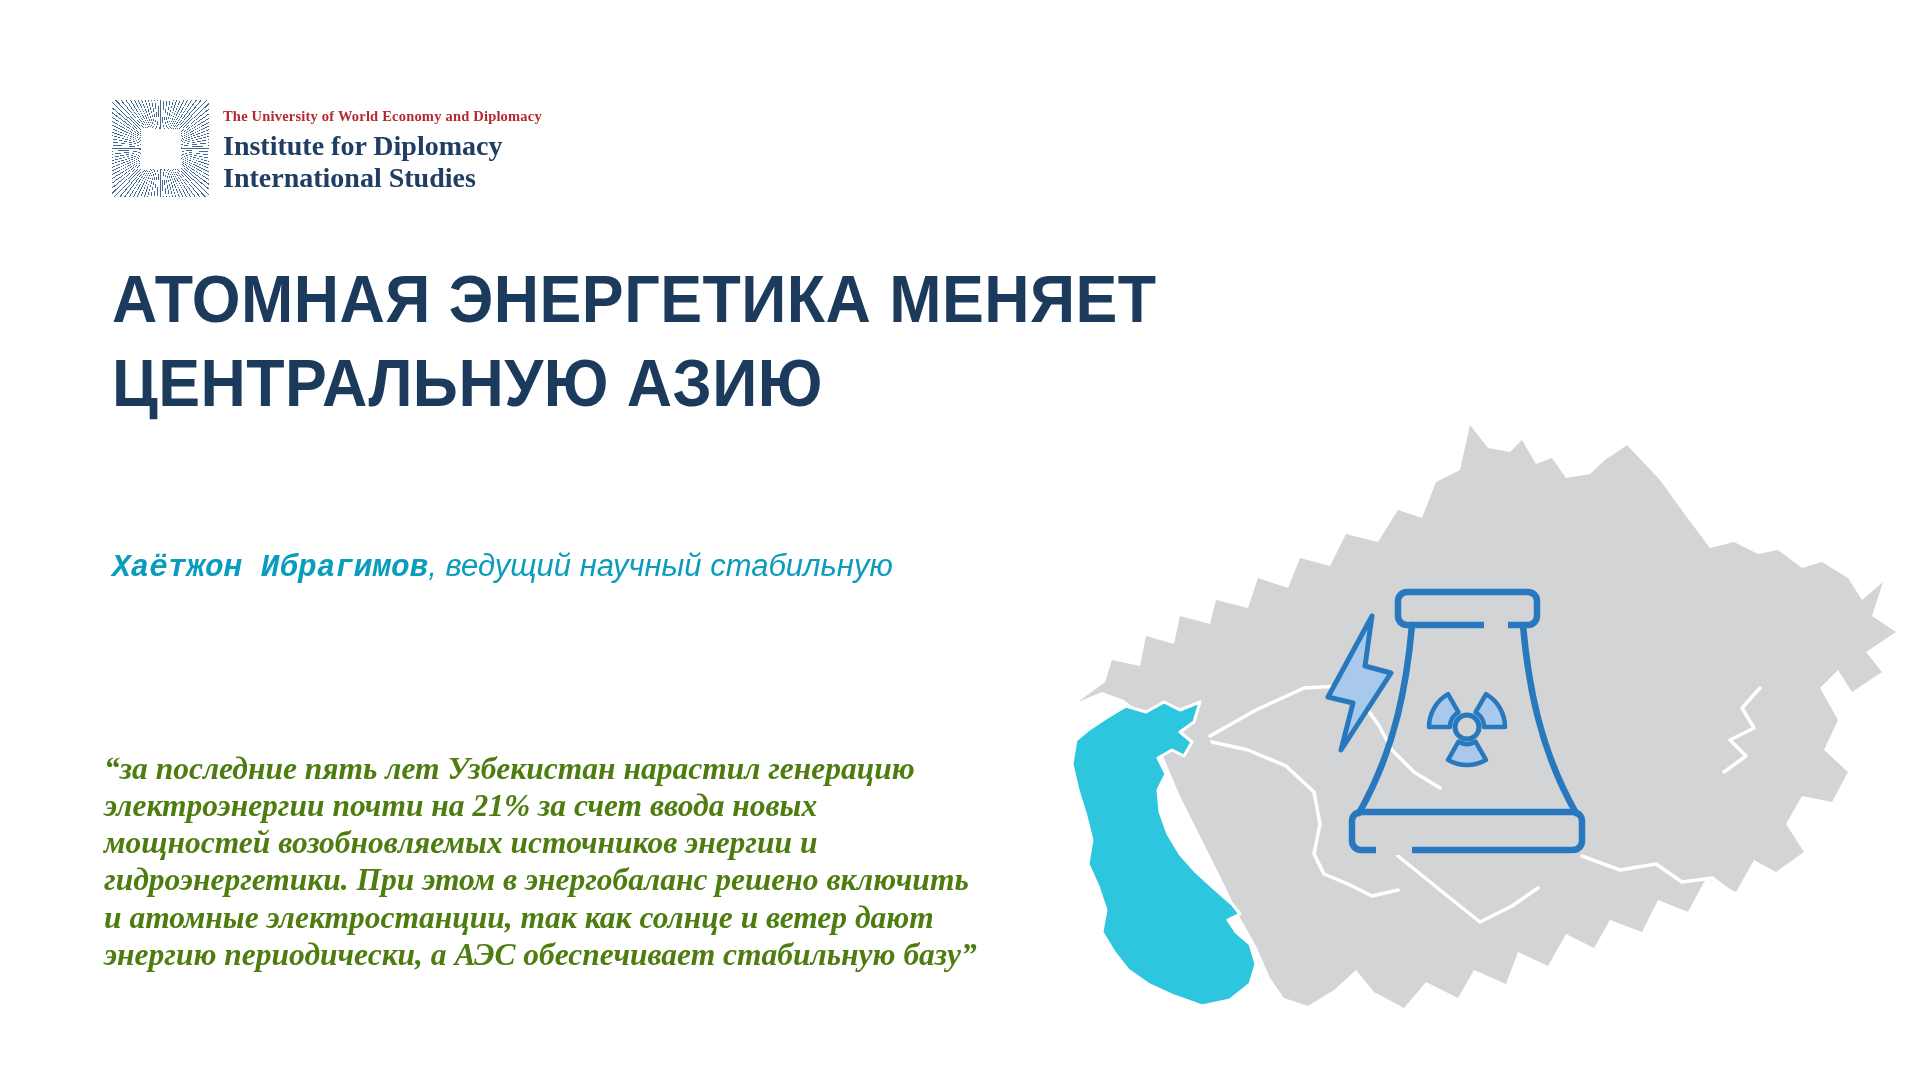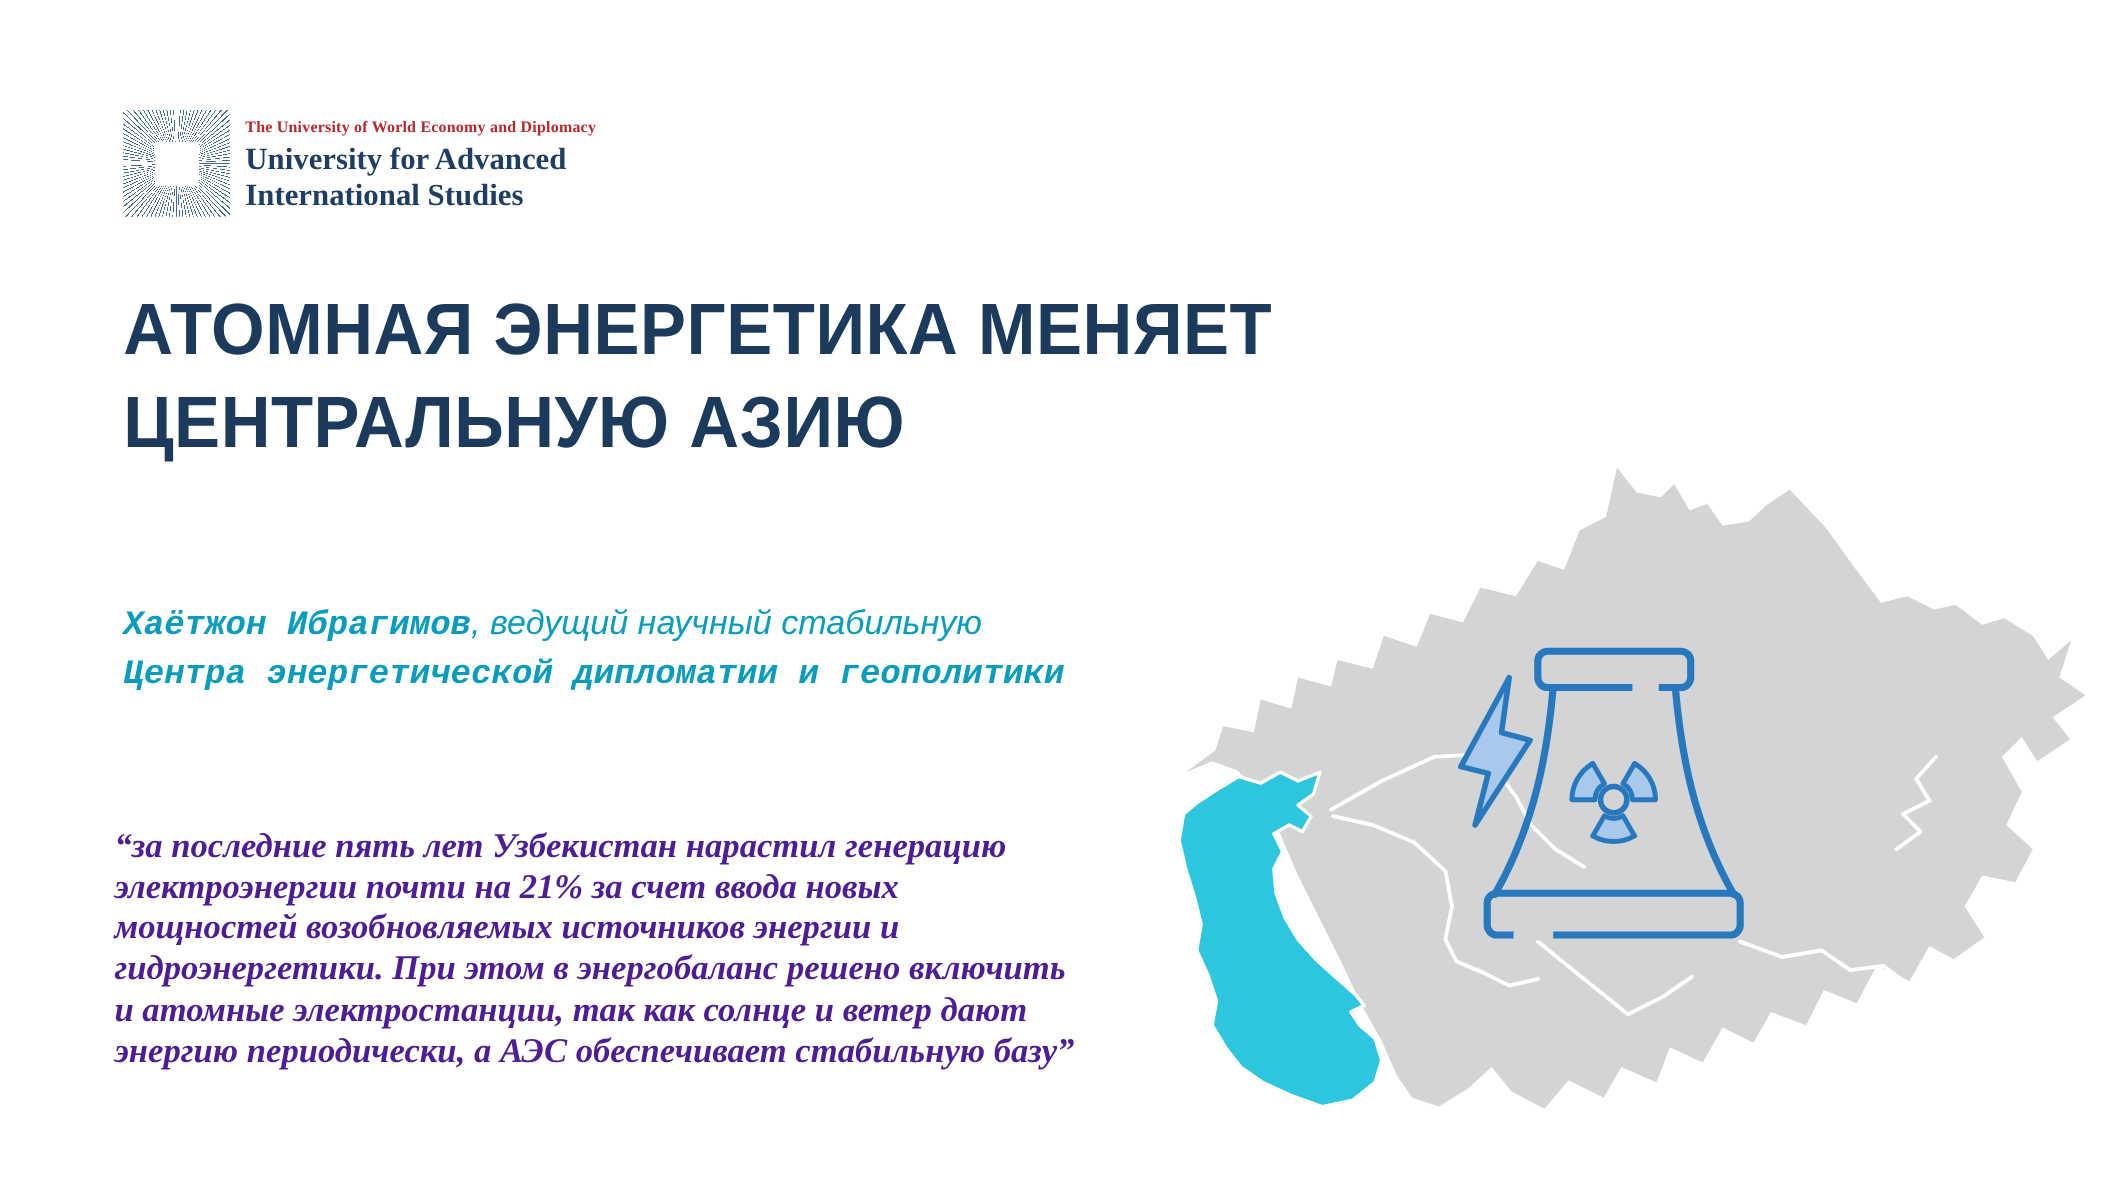--- a/index.html
+++ b/index.html
@@ -28,48 +28,47 @@
                 transform:scaleX(0.95); transform-origin:left top; }
 
   
   .author { position:absolute; left:112px; top:544px; font-size:31px; font-style:italic;
             color:#0a9cbd; line-height:1.44; }
   .author .bold { font-weight:bold;font-family:Liberation Mono, monospace; }
 
   
   .quote { position:absolute; left:104px; top:750px; width:1060px;
            font-family:"Liberation Serif", serif; font-style:italic; font-weight:bold;
-           font-size:31.5px; color:#4c1d95; line-height:1.18; white-space:pre-line; }
+           font-size:31.5px; color:#4d7c0f; line-height:1.18; white-space:pre-line; }
 
   
   .map-wrap { position:absolute; left:1060px; top:420px; width:845px; height:600px; }
   .map-wrap svg { display:block; width:845px; height:600px; }
 </style>
 </head>
 <body>
 
 <div class="stage">
 
   <div class="logo-wrap">
     <div class="sunburst">
       <div class="core"></div>
     </div>
     <div class="logo-text">
       <div class="logo-univ">The University of World Economy and Diplomacy</div>
-      <div class="logo-inst">University for Advanced
+      <div class="logo-inst">Institute for Diplomacy
 International Studies</div>
     </div>
   </div>
 
   <h1 class="main-title">АТОМНАЯ ЭНЕРГЕТИКА МЕНЯЕТ
 ЦЕНТРАЛЬНУЮ АЗИЮ</h1>
 
   <div class="author">
     <div><span class="bold">Хаётжон Ибрагимов</span><span>, ведущий научный стабильную</span></div>
-    <div class="bold">Центра энергетической дипломатии и геополитики</div>
   </div>
 
   <div class="quote">“за последние пять лет Узбекистан нарастил генерацию
 электроэнергии почти на 21% за счет ввода новых
 мощностей возобновляемых источников энергии и
 гидроэнергетики. При этом в энергобаланс решено включить
 и атомные электростанции, так как солнце и ветер дают
 энергию периодически, а АЭС обеспечивает стабильную базу”</div>
 
   <div class="map-wrap">

